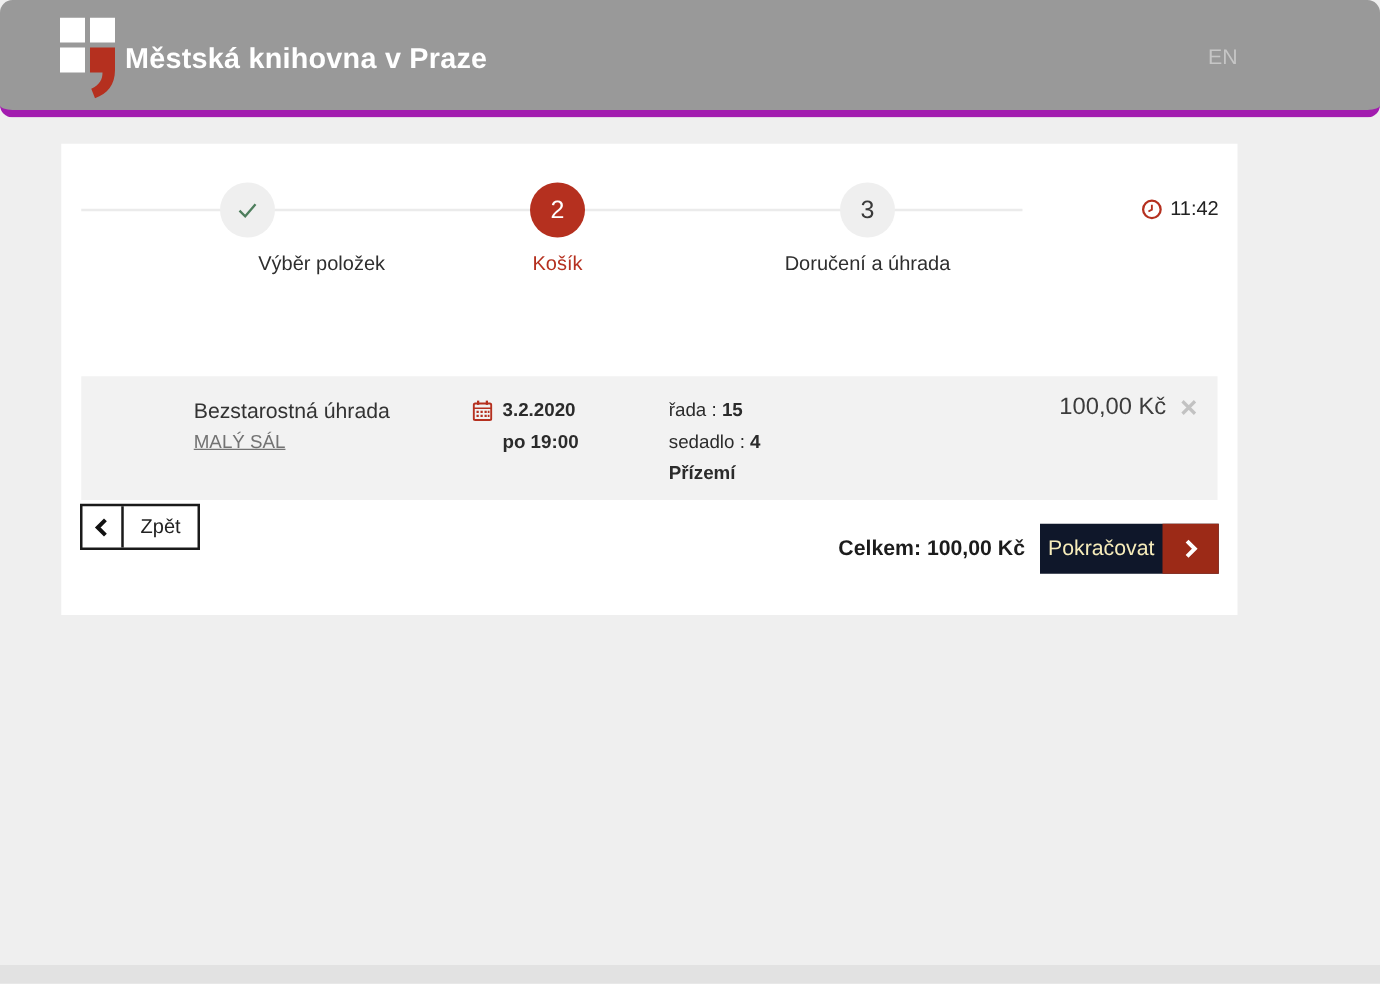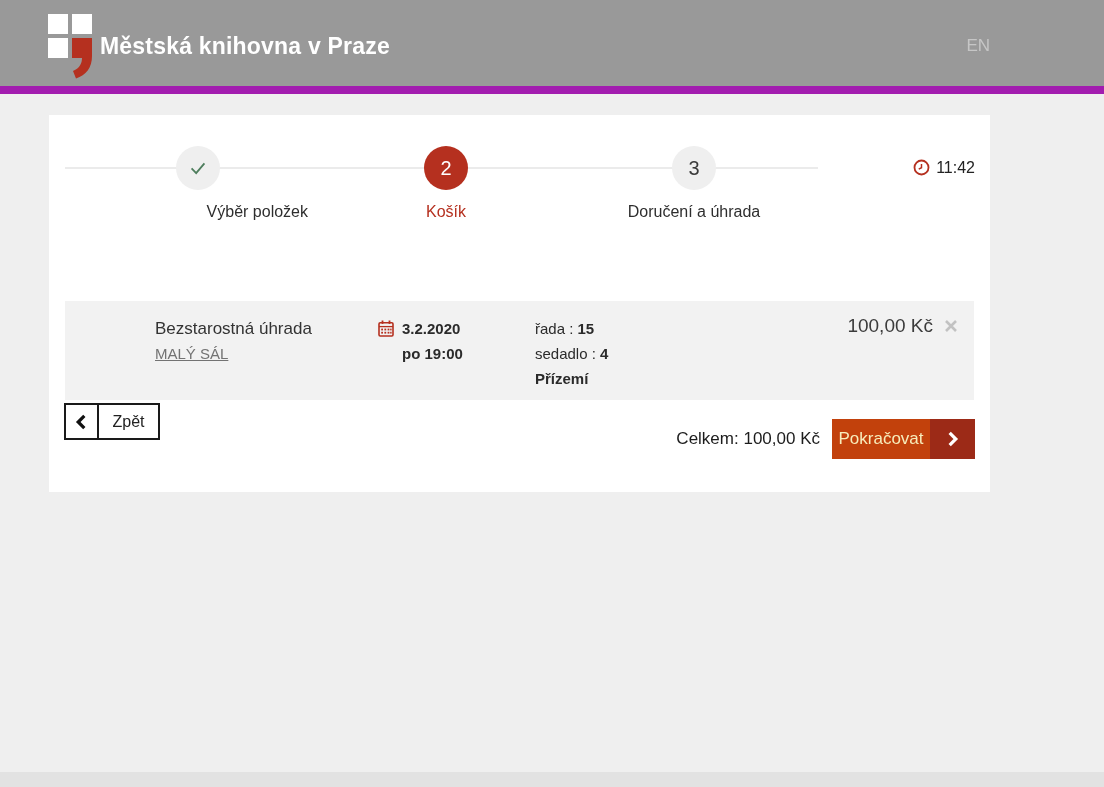--- a/index.html
+++ b/index.html
@@ -2,21 +2,21 @@
 <html><head>
 <meta charset="utf-8">
 <style>
   * { margin:0; padding:0; box-sizing:border-box; }
   html,body { width:1104px; height:787px; }
   body { font-family:"Liberation Sans", sans-serif; background:#efefef; overflow:hidden; }
   .page { position:relative; width:1104px; height:787px; background:#efefef; overflow:hidden; }
 
   
   .header { position:absolute; left:0; top:0; width:1104px; height:94px;
-            background:#999999; border-bottom:8px solid #a21caf; }
+            background:#999999; border-bottom:6px solid #a21caf;border-radius:10px; }
   .logo { position:absolute; left:48px; top:14px; width:47px; height:65px; }
   .app-title { position:absolute; left:100px; top:33px; color:#ffffff;
                font-size:23px; font-weight:bold; letter-spacing:0.2px; }
   .lang { position:absolute; right:114px; top:36px; color:#c6c6c6; font-size:17px;
           cursor:pointer; }
 
   
   .card { position:absolute; left:49px; top:115px; width:941px; height:377px;
           background:#ffffff; }
 
@@ -55,22 +55,22 @@
 
   
   .back-btn { position:absolute; left:15px; top:288px; width:96px; height:37px;
               background:#ffffff; border:2px solid #1a1a1a; display:flex; cursor:pointer; }
   .back-chevron-cell { width:33px; display:flex; align-items:center; justify-content:center;
                        border-right:2px solid #1a1a1a; }
   .back-label { flex:1; display:flex; align-items:center; justify-content:center;
                 font-size:16px; color:#222222; }
   .actions-right { position:absolute; right:15px; top:304px; height:40px;
                    display:flex; align-items:center; gap:12px; }
-  .total { font-size:17px; font-weight:normal; color:#1c1c1c;margin-left:34px; }
-  .continue-btn { width:143px; height:40px; background:#c2410c; display:flex; cursor:pointer; }
+  .total { font-size:17px; font-weight:bold; color:#1c1c1c;margin-left:34px; }
+  .continue-btn { width:143px; height:40px; background:#0f172a; display:flex; cursor:pointer; }
   .continue-label { flex:1; display:flex; align-items:center; justify-content:center;
                     font-size:17px; color:#f7edbb; }
   .continue-chevron-cell { width:45px; background:#9c2a17; display:flex;
                            align-items:center; justify-content:center; }
 
   
   .footer-strip { position:absolute; left:0; top:772px; width:1104px; height:15px;
                   background:#e2e2e2; }
 </style>
 </head>

